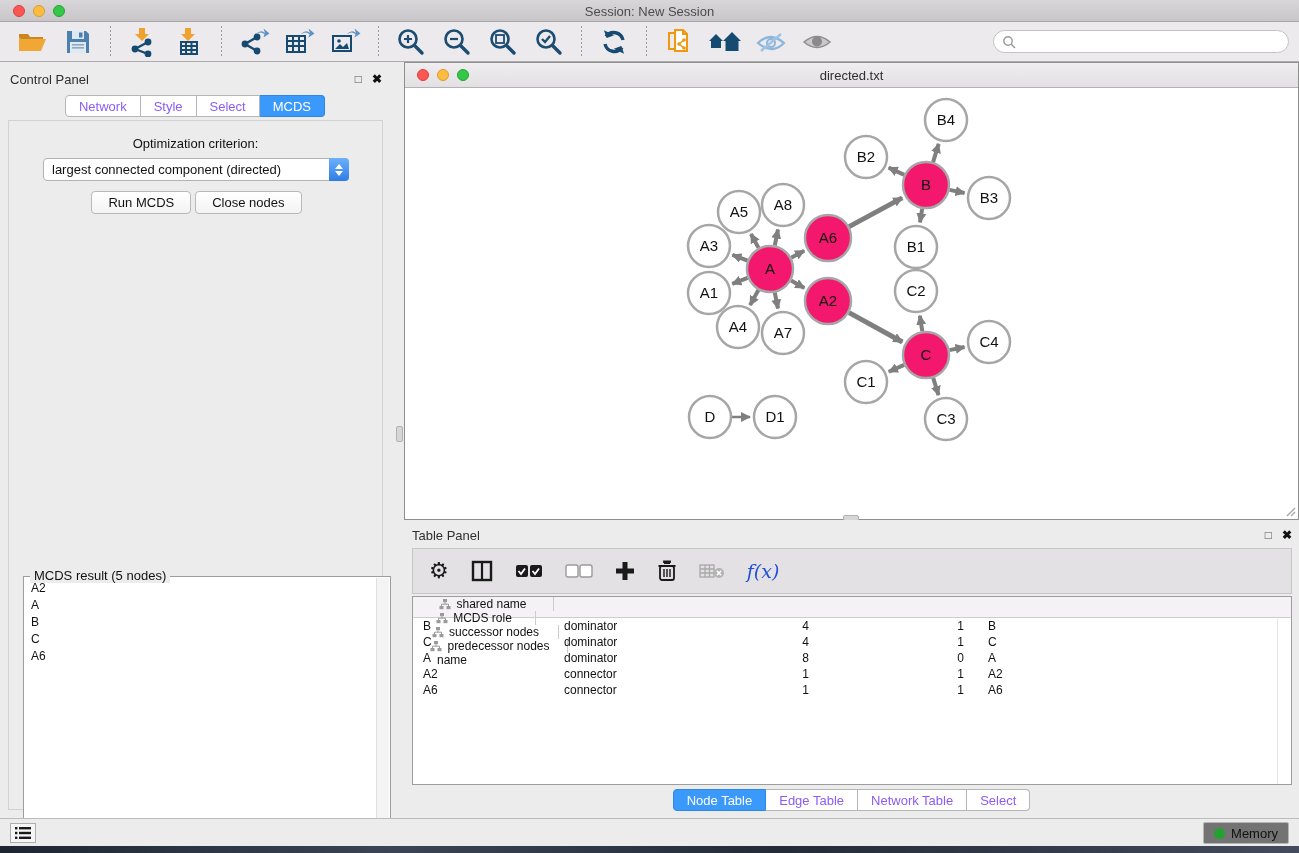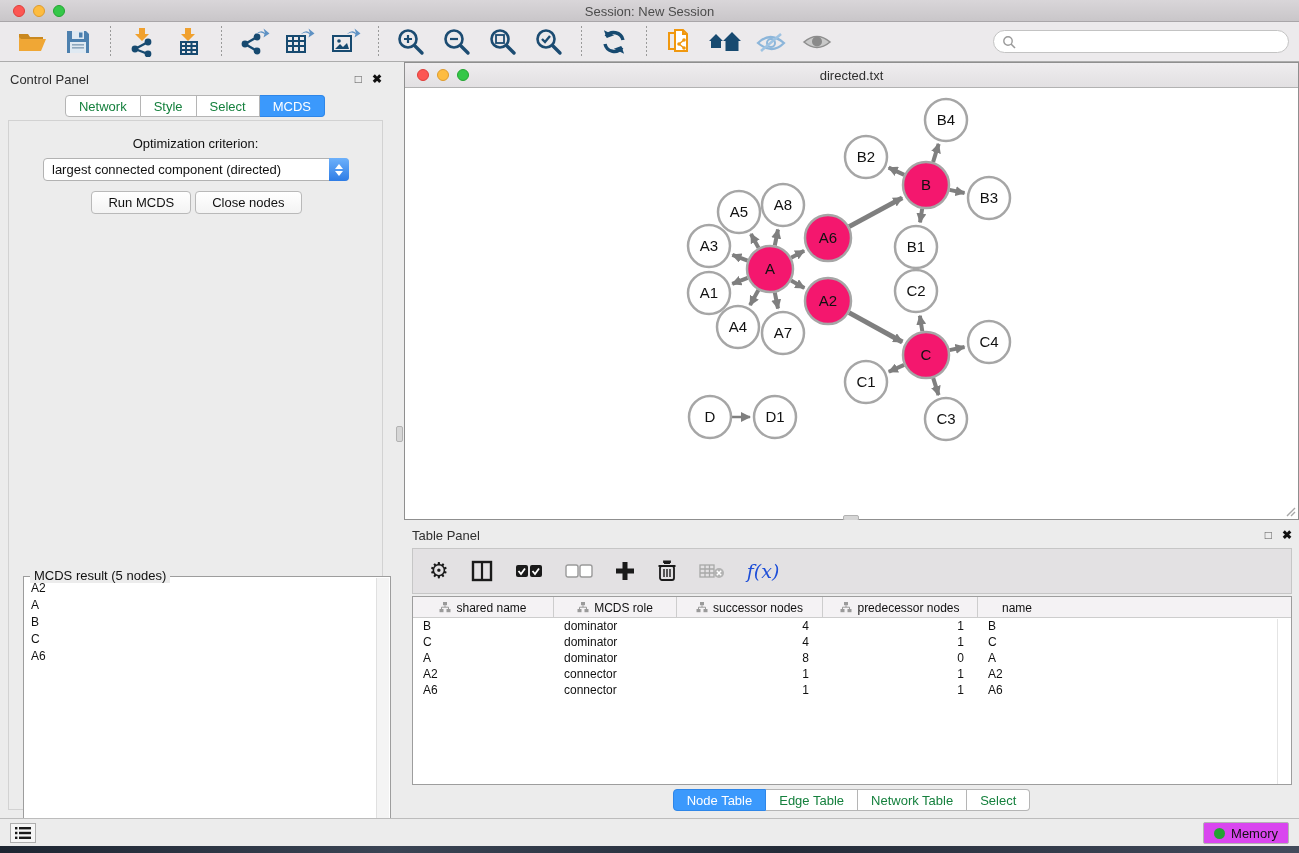--- a/index.html
+++ b/index.html
@@ -38,21 +38,21 @@
   
   #control-panel { left:0; top:62px; width:390px; height:756px; background:#ececec; }
   #cp-titlebar { left:10px; top:8px; width:372px; height:18px; display:flex; align-items:center; }
   #cp-title { font-size:13px; color:#2f2f2f; }
   .panel-icons { margin-left:auto; display:flex; gap:10px; align-items:center; }
   .panel-float { font-size:12px; color:#555; }
   .panel-close { font-size:12px; color:#111; font-weight:bold; }
 
   .seg-tabs { display:flex; height:22px; }
   .seg-tab { border:1px solid #b5b5b5; border-left:none; background:#fff;
-    font-size:13px; color:#15803d; padding:0 13px; display:flex; align-items:center; }
+    font-size:13px; color:#8b5cf6; padding:0 13px; display:flex; align-items:center; }
   .seg-tab:first-child { border-left:1px solid #b5b5b5; border-radius:4px 0 0 4px; }
   .seg-tab:last-child { border-radius:0 4px 4px 0; }
   .seg-tab.active { background:#3b99fc; border-color:#2e86e8; color:#fff; }
   #cp-tabs { left:0; top:33px; width:390px; display:flex; justify-content:center; }
 
   #cp-content { left:8px; top:58px; width:375px; height:690px;
     border:1px solid #d2d2d2; background:#ececec; }
   #opt-label { width:100%; top:15px; text-align:center; font-size:13px; color:#111; }
   #criterion-select { left:34px; top:37px; width:306px; height:23px; background:#fff;
     border:1px solid #b2b2b2; border-radius:4px; display:flex; align-items:center; }
@@ -97,38 +97,38 @@
   #tp-titlebar { left:8px; top:6px; width:880px; height:18px; display:flex; align-items:center; }
   #tp-title { font-size:13px; color:#2f2f2f; }
   #tp-toolbar { left:8px; top:28px; width:880px; height:46px; background:#e3e1e3;
     border:1px solid #c6c6c6; display:flex; align-items:center; gap:22px; padding:0 16px; }
   .tpt-btn { display:flex; align-items:center; justify-content:center; height:30px; }
   #gear-glyph { font-size:22px; color:#1a1a1a; line-height:22px; }
   #fx-label { font-family:"DejaVu Serif", serif; font-style:italic; font-size:19px; color:#1d4ed8; }
 
   #node-table { left:8px; top:76px; width:880px; height:189px; background:#fff;
     border:1px solid #9d9d9d; overflow:hidden; }
-  #table-header { display:flex; height:21px; background:#f4f2f4; border-bottom:1px solid #cdcdcd; }
+  #table-header { display:flex; height:21px; background:#f4f2f4; border-bottom:1px solid #cdcdcd;flex-direction:column; }
   .th-cell { display:flex; align-items:center; justify-content:center; gap:5px;
     font-size:12px; color:#111; border-right:1px solid #cdcdcd; height:21px; }
   .th-cell:last-child { border-right:none; }
   .tr-row { display:flex; height:16px; }
   .td-cell { font-size:12px; color:#111; line-height:16px; white-space:nowrap; }
   .td-left { padding-left:10px; text-align:left; }
   .td-right { padding-right:14px; text-align:right; }
   #table-vscroll { right:13px; top:22px; width:1px; height:167px; background:#e4e4e4; }
 
   #tp-tabs { left:0; top:269px; width:895px; display:flex; justify-content:center; }
 
   
   #status-bar { left:0; top:818px; width:1299px; height:28px; background:#ececec;
     border-top:1px solid #bcbcbc; }
   #status-list-btn { left:10px; top:4px; width:26px; height:20px; background:#f6f6f6;
     border:1px solid #aeaeae; display:flex; align-items:center; justify-content:center; }
-  #memory-btn { right:10px; top:3px; height:22px; background:#d946ef;
+  #memory-btn { right:10px; top:3px; height:22px; background:#737373;
     border:1px solid #b5b5b5; border-radius:2px; display:flex; align-items:center;
     gap:6px; padding:0 10px; }
   #memory-dot { width:11px; height:11px; border-radius:50%; background:#23a233; }
   #memory-label { font-size:13px; color:#111; }
 
   #wallpaper-strip { left:0; top:846px; width:1299px; height:7px;
     background:linear-gradient(90deg,#1d2531,#3a4454 30%,#232b38 60%,#434b5c); }
 </style>
 </head>
 <body>

